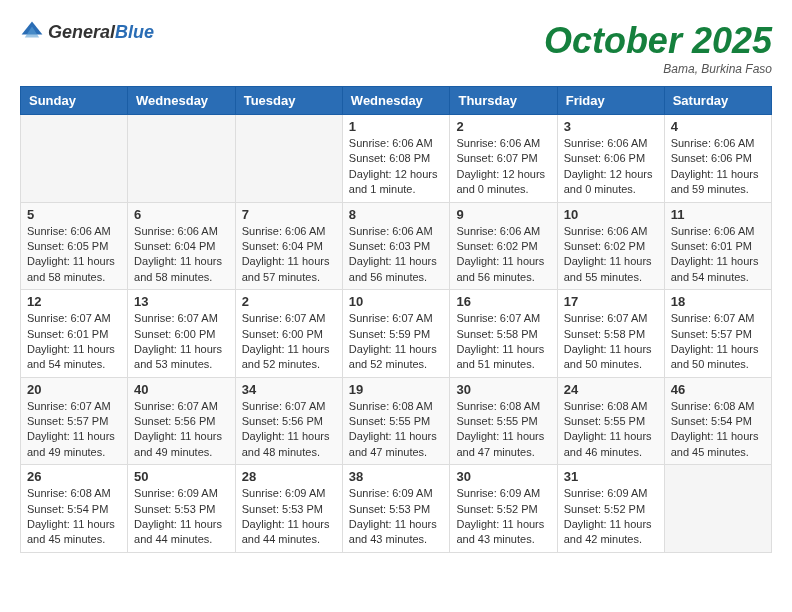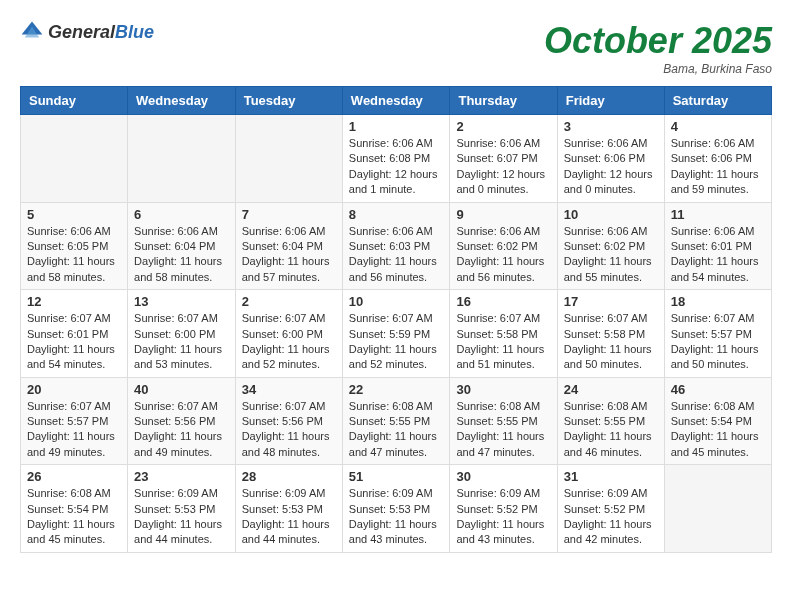--- a/index.html
+++ b/index.html
@@ -251,21 +251,21 @@
 Sunset: 5:56 PM
 Daylight: 11 hours and 49 minutes.</div>
         </td>
         <td>
           <span class="day-number">34</span>
           <div class="day-info" style="white-space: pre-line;">Sunrise: 6:07 AM
 Sunset: 5:56 PM
 Daylight: 11 hours and 48 minutes.</div>
         </td>
         <td>
-          <span class="day-number">22</span>
+          <span class="day-number">19</span>
           <div class="day-info" style="white-space: pre-line;">Sunrise: 6:08 AM
 Sunset: 5:55 PM
 Daylight: 11 hours and 47 minutes.</div>
         </td>
         <td>
           <span class="day-number">30</span>
           <div class="day-info" style="white-space: pre-line;">Sunrise: 6:08 AM
 Sunset: 5:55 PM
 Daylight: 11 hours and 47 minutes.</div>
         </td>
@@ -283,33 +283,33 @@
         </td>
       </tr>
       <tr>
         <td>
           <span class="day-number">26</span>
           <div class="day-info" style="white-space: pre-line;">Sunrise: 6:08 AM
 Sunset: 5:54 PM
 Daylight: 11 hours and 45 minutes.</div>
         </td>
         <td>
-          <span class="day-number">23</span>
+          <span class="day-number">50</span>
           <div class="day-info" style="white-space: pre-line;">Sunrise: 6:09 AM
 Sunset: 5:53 PM
 Daylight: 11 hours and 44 minutes.</div>
         </td>
         <td>
           <span class="day-number">28</span>
           <div class="day-info" style="white-space: pre-line;">Sunrise: 6:09 AM
 Sunset: 5:53 PM
 Daylight: 11 hours and 44 minutes.</div>
         </td>
         <td>
-          <span class="day-number">51</span>
+          <span class="day-number">38</span>
           <div class="day-info" style="white-space: pre-line;">Sunrise: 6:09 AM
 Sunset: 5:53 PM
 Daylight: 11 hours and 43 minutes.</div>
         </td>
         <td>
           <span class="day-number">30</span>
           <div class="day-info" style="white-space: pre-line;">Sunrise: 6:09 AM
 Sunset: 5:52 PM
 Daylight: 11 hours and 43 minutes.</div>
         </td>

